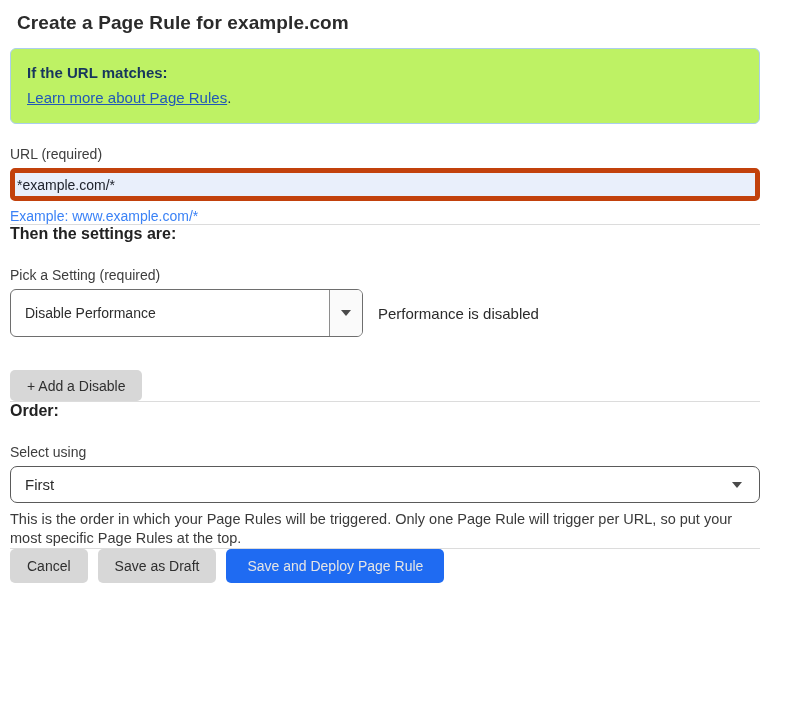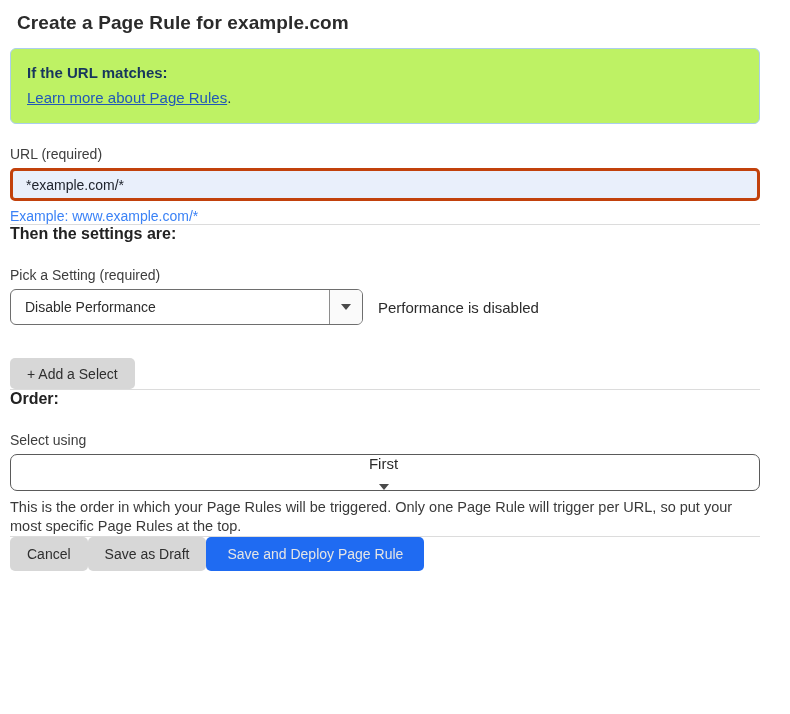--- a/index.html
+++ b/index.html
@@ -36,23 +36,23 @@
   .field-label {
     display: block;
     font-size: 14px; color: #3d3d3d;
     margin-bottom: 6px;
   }
   .url-block { margin-top: 22px; }
   .url-input {
     width: 100%;
     height: 33px;
     background: #e9effb;
-    border: 3px solid #c2410c;
+    border: 5px solid #c2410c;
     border-radius: 5px;
-    padding: 0 13px;
+    padding: 0 2px;
     font-size: 14px;
     color: #20242e;
     font-family: "Liberation Sans", sans-serif;
     outline: none;
   }
   .field-helper { font-size: 14px; color: #3b82f6; margin-top: 7px; }
 
   hr.divider {
     border: none;
     border-top: 1px solid #dcdcdc;
@@ -63,21 +63,21 @@
   .divider-3 { margin-top: 16px; margin-bottom: 12px; }
 
   .section-heading {
     font-size: 16px; font-weight: 700; color: #222222;
     margin: 0 0 24px 0;
   }
 
   
   .setting-row { display: flex; align-items: center; }
   .dropdown {
-    width: 353px; height: 36px;
+    width: 353px; height: 48px;
     background: #ffffff;
     border: 1px solid #6e6e6e;
     border-radius: 6px;
     display: flex; align-items: center; justify-content: space-between;
     overflow: hidden;
     cursor: pointer;
   }
   .dropdown-value { padding-left: 14px; font-size: 14px; color: #2d2d2d; }
   .dropdown-arrow-btn {
     width: 33px; align-self: stretch;
@@ -108,30 +108,29 @@
 
   
   .select-full {
     width: 100%; height: 37px;
     background: #ffffff;
     border: 1.5px solid #5a5a5a;
     border-radius: 7px;
     display: flex; align-items: center; justify-content: space-between;
     padding: 0 17px 0 14px;
     cursor: pointer;
-    flex-direction: column;
   }
   .select-value { font-size: 15px; color: #2b2b2b; }
   .order-description {
     font-size: 14.5px; line-height: 19px; color: #3a3a3a;
     margin: 7px 0 0 0;
   }
 
   
-  .footer-actions { display: flex; align-items: center; }
+  .footer-actions { display: flex; align-items: center; gap: 10px; }
   .footer-actions .btn { height: 34px; }
   .footer-actions .btn-gray { padding: 0 17px; }
   .footer-actions .btn-blue { padding: 0 21px; }
 </style>
 </head>
 <body>
 
 <div class="page">
 
   <h1 class="page-title">Create a Page Rule for example.com</h1>
@@ -155,21 +154,21 @@
   <div class="setting-row">
     <div class="dropdown">
       <span class="dropdown-value">Disable Performance</span>
       <span class="dropdown-arrow-btn">
         <span class="arrow-down"></span>
       </span>
     </div>
     <span class="status-text">Performance is disabled</span>
   </div>
 
-  <button class="btn btn-gray add-setting">+ Add a Select</button>
+  <button class="btn btn-gray add-setting">+ Add a Disable</button>
 
   <hr class="divider divider-2">
 
   <h2 class="section-heading">Order:</h2>
 
   <label class="field-label">Select using</label>
   <div class="select-full">
     <span class="select-value">First</span>
     <span class="arrow-down"></span>
   </div>

